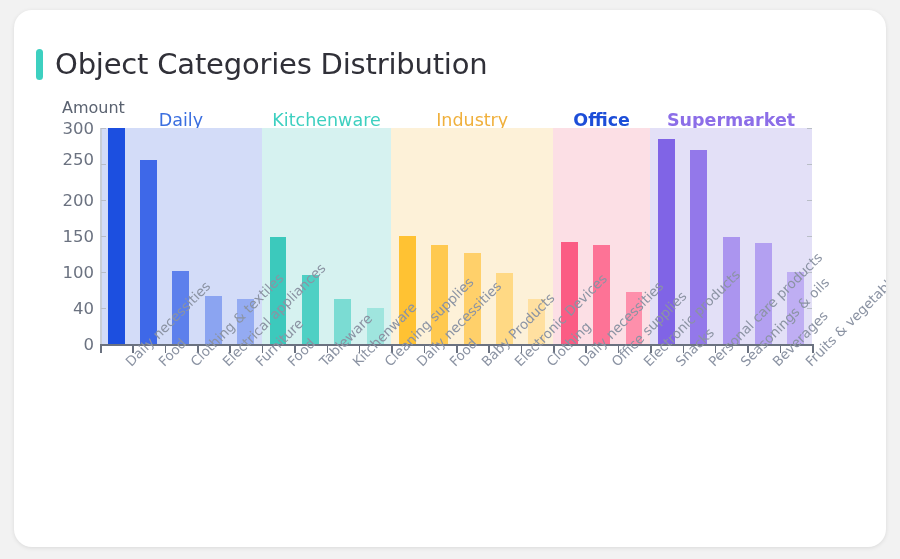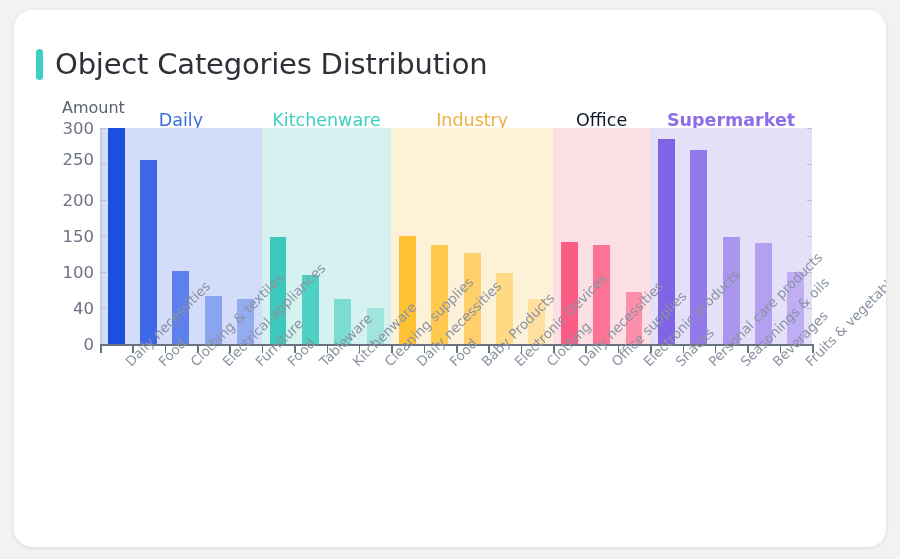--- a/index.html
+++ b/index.html
@@ -174,21 +174,21 @@
         <div class="ytick-label" style="top: 144px;">100</div>
         <div class="ytick-label" style="top: 108px;">150</div>
         <div class="ytick-label" style="top: 72px;">200</div>
         <div class="ytick-label" style="top: 31px;">250</div>
         <div class="ytick-label" style="top: 0px;">300</div>
       </div>
     <div id="group-labels">
         <div class="group-label" style="left: 166.909px; color: rgb(59, 111, 224);">Daily</div>
         <div class="group-label" style="left: 312.545px; color: rgb(61, 208, 192);">Kitchenware</div>
         <div class="group-label" style="left: 458.182px; color: rgb(240, 176, 60);">Industry</div>
-        <div class="group-label" style="left: 587.636px; color: #0f172a;">Office</div>
+        <div class="group-label" style="left: 587.636px; color: #1d4ed8; font-weight: bold;">Office</div>
         <div class="group-label" style="left: 717.091px; color: rgb(140, 110, 232); font-weight: bold;">Supermarket</div>
       </div>
     <div id="plot-area">
       <div id="bands">
           <div class="band" style="left: 0px; width: 161.818px; background: rgb(211, 220, 248);"></div>
           <div class="band" style="left: 161.818px; width: 129.455px; background: rgb(214, 242, 240);"></div>
           <div class="band" style="left: 291.273px; width: 161.818px; background: rgb(253, 241, 216);"></div>
           <div class="band" style="left: 453.091px; width: 97.0909px; background: rgb(252, 223, 229);"></div>
           <div class="band" style="left: 550.182px; width: 161.818px; background: rgb(227, 224, 247);"></div>
         </div>

